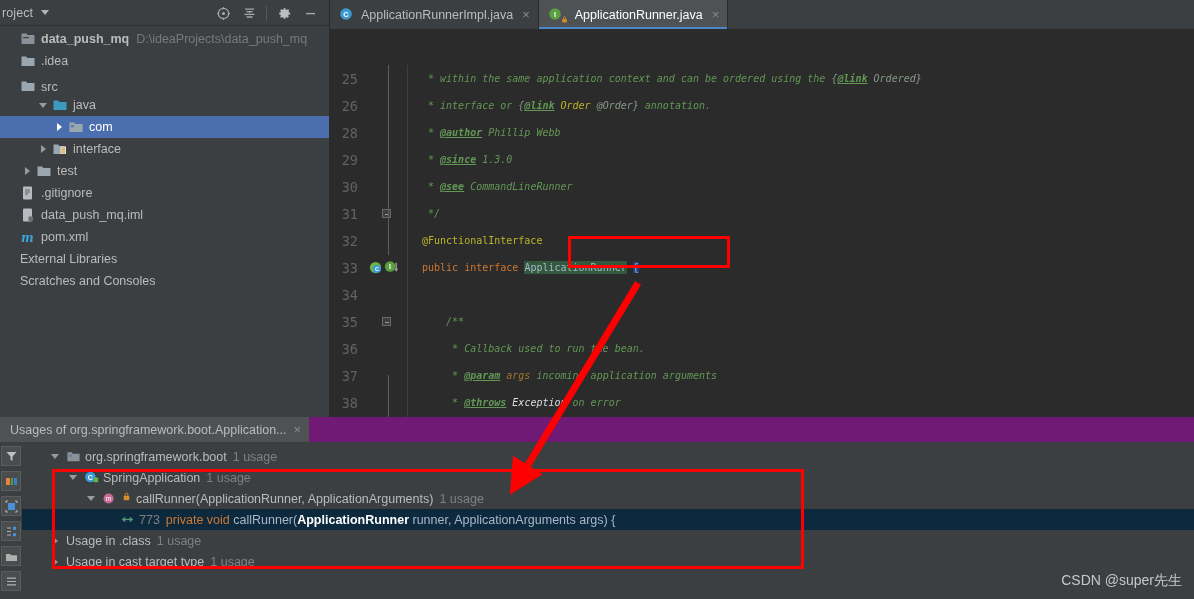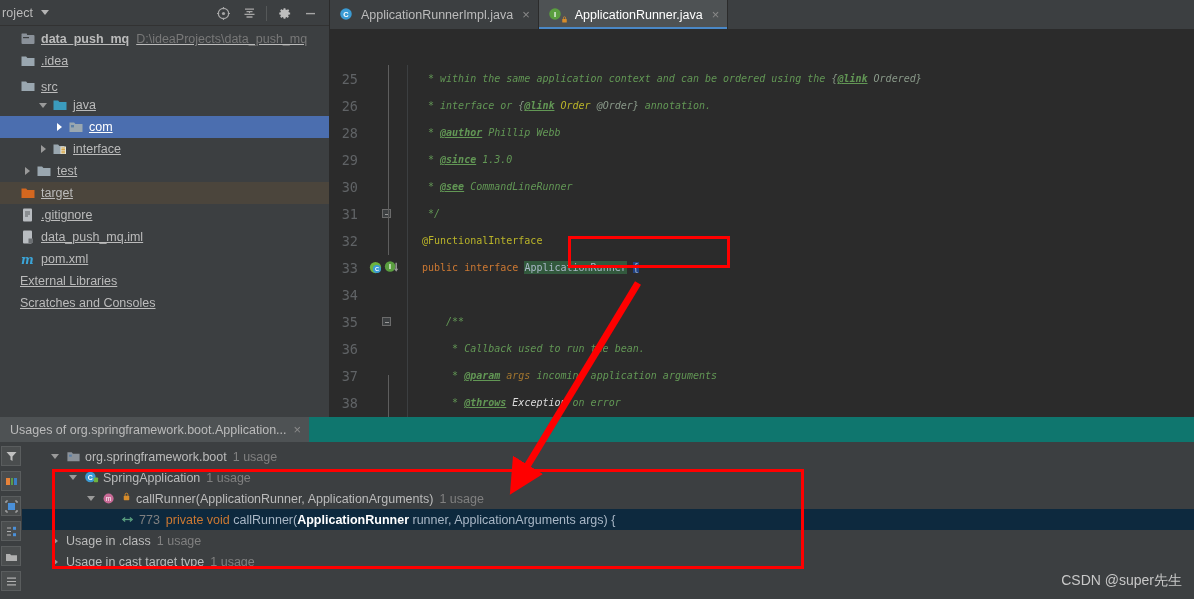--- a/index.html
+++ b/index.html
@@ -33,21 +33,20 @@
     position: absolute; right: 6px; top: 0; height: 26px;
     display: flex; align-items: center; gap: 0px;
   }
   .tb-btn { width: 26px; height: 24px; display: flex; align-items: center; justify-content: center; }
   .tb-sep { width: 1px; height: 15px; background: #555859; margin: 0 4px; }
 
   #project-tree { font-size: 12.5px; color: #bbbbbb; padding-top: 2px; }
   .trow {
     height: 22px; display: flex; align-items: center; white-space: nowrap;
     padding-right: 12px;
-    text-decoration: underline;
   }
   .trow.sel { background: #4b6eaf; color: #ffffff; }
   .trow.target-row { background: #4b453c; }
   .arrow {
     width: 11px; height: 11px; margin-right: 3px; flex: none; position: relative;
   }
   .arrow.right::after {
     content: ""; position: absolute; left: 3px; top: 1.5px;
     border-left: 5px solid #9a9a9a; border-top: 4px solid transparent;
     border-bottom: 4px solid transparent;
@@ -131,21 +130,21 @@
     background: #3c3f41; display: flex; align-items: center; padding-left: 96px;
     font-size: 12px; color: #bbbbbb;
   }
 
   
   #usages {
     position: absolute; left: 0; top: 417px; right: 0; bottom: 0;
     background: #3c3f41;
   }
   #usages-tabrow {
-    height: 25px; display: flex; align-items: stretch; background: #0f766e;
+    height: 25px; display: flex; align-items: stretch; background: #701a75;
   }
   #usages-tab {
     display: flex; align-items: center; padding: 0 8px 0 10px; gap: 7px;
     font-size: 12.5px; color: #bbbbbb; background: #4e5254;
   }
   #usages-body { position: absolute; left: 0; top: 25px; right: 0; bottom: 0; background: #3c3f41; }
   #usages-sidebar {
     position: absolute; left: 0; top: 0; width: 22px; bottom: 0;
     background: #3c3f41; padding-top: 4px;
   }
@@ -263,27 +262,20 @@
               <path d="M9.4 7h3.6 M9.4 8.6h3.6 M9.4 10.2h3.6 M9.4 11.8h3.6" stroke="#d8a13a" stroke-width="1"></path>
             </svg></span>
           <span class="tlabel">interface</span>
         </div>
         <div class="trow" style="padding-left: 22px;">
           <span class="arrow right"></span>
           <span class="ficon"><svg width="16" height="16" viewBox="0 0 16 16">
               <path fill="#9aa7b0" d="M1.5 3.5h4.6l1.3 1.5h7.1v8H1.5z"></path>
             </svg></span>
           <span class="tlabel">test</span>
-        </div>
-        <div class="trow target-row" style="padding-left: 6px;">
-          <span class="arrow"></span>
-          <span class="ficon"><svg width="16" height="16" viewBox="0 0 16 16">
-              <path fill="#d4671f" d="M1.5 3.5h4.6l1.3 1.5h7.1v8H1.5z"></path>
-            </svg></span>
-          <span class="tlabel">target</span>
         </div>
         <div class="trow" style="padding-left: 6px;">
           <span class="arrow"></span>
           <span class="ficon"><svg width="16" height="16" viewBox="0 0 16 16">
               <rect x="3" y="1.6" width="9" height="12.8" rx="1" fill="#b8bcc0"></rect>
               <path d="M5 5h5 M5 7h5 M5 9h3" stroke="#5c6063" stroke-width="1"></path>
             </svg></span>
           <span class="tlabel">.gitignore</span>
         </div>
         <div class="trow" style="padding-left: 6px;">

